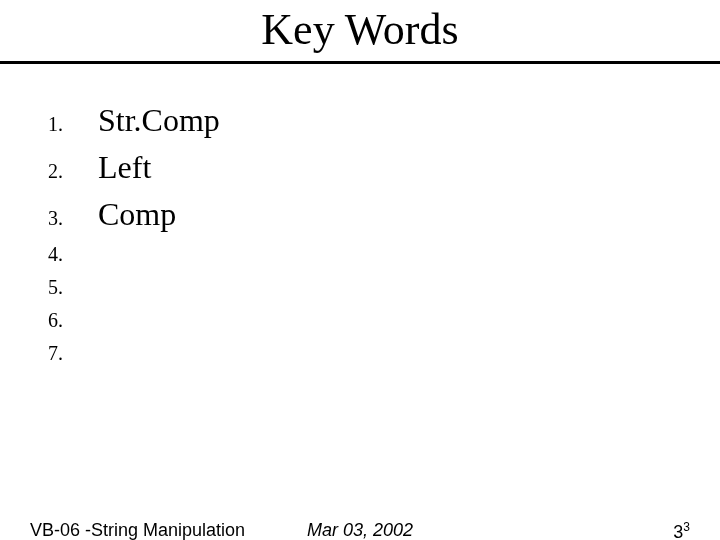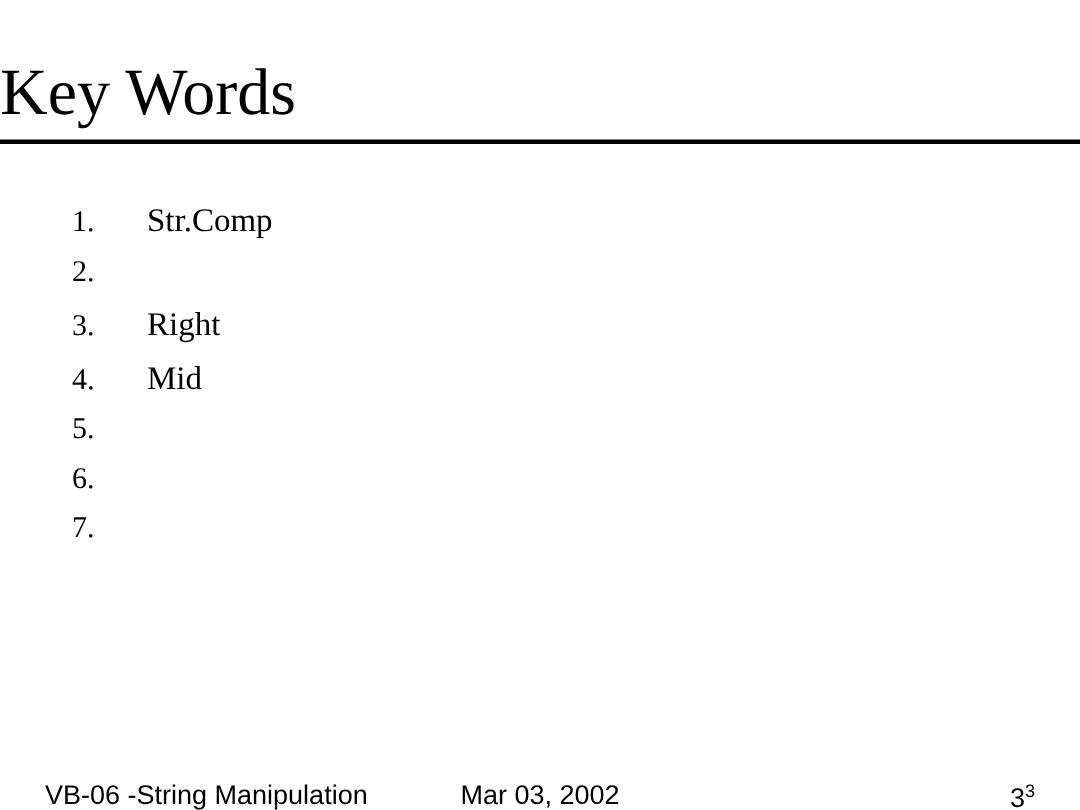--- a/index.html
+++ b/index.html
@@ -1,54 +1,54 @@
 <!DOCTYPE html>
 <html><head>
 <meta charset="utf-8">
 <style>
   * { margin: 0; padding: 0; box-sizing: border-box; }
   html, body { width: 720px; height: 540px; background: #fff; font-family: "Times New Roman", Times, serif; color: #000; }
   .slide { width: 720px; height: 540px; position: relative; }
-  .title-wrap { text-align: left; padding-top: 36px; }
+  .title-wrap { text-align: center; padding-top: 4px; }
   .title { font-size: 44px; font-weight: 400; display: inline-block; }
   .rule { border: none; border-top: 3px solid #000; margin-top: 6px; width: 100%; }
   .body { padding-top: 38px; padding-left: 48px; }
   .item { display: flex; align-items: baseline; margin-bottom: 10px; }
   .num { font-size: 20px; width: 50px; }
-  .term { font-size: 22px; }
+  .term { font-size: 32px; }
   .footer { position: absolute; bottom: 20px; left: 0; width: 100%; display: flex; align-items: baseline; font-family: Arial, Helvetica, sans-serif; font-size: 18px; }
   .f-left { position: absolute; left: 30px; }
-  .f-center { position: absolute; left: 50%; transform: translateX(-50%); }
+  .f-center { position: absolute; left: 50%; transform: translateX(-50%); font-style: italic; }
   .f-right { position: absolute; right: 30px; }
   .f-right .sup { font-size: 12px; vertical-align: super; }
 </style>
 </head>
 <body>
 
 <div class="slide">
   <div class="title-wrap">
     <div class="title">Key Words</div>
   </div>
   <hr class="rule">
 
   <div class="body">
     <div class="item">
       <span class="num">1.</span>
       <span class="term">Str.Comp</span>
     </div>
     <div class="item">
       <span class="num">2.</span>
+      <span class="term">Left</span>
     </div>
     <div class="item">
       <span class="num">3.</span>
-      <span class="term">Right</span>
+      <span class="term">Comp</span>
     </div>
     <div class="item">
       <span class="num">4.</span>
-      <span class="term">Mid</span>
     </div>
     <div class="item">
       <span class="num">5.</span>
     </div>
     <div class="item">
       <span class="num">6.</span>
     </div>
     <div class="item">
       <span class="num">7.</span>
     </div>

